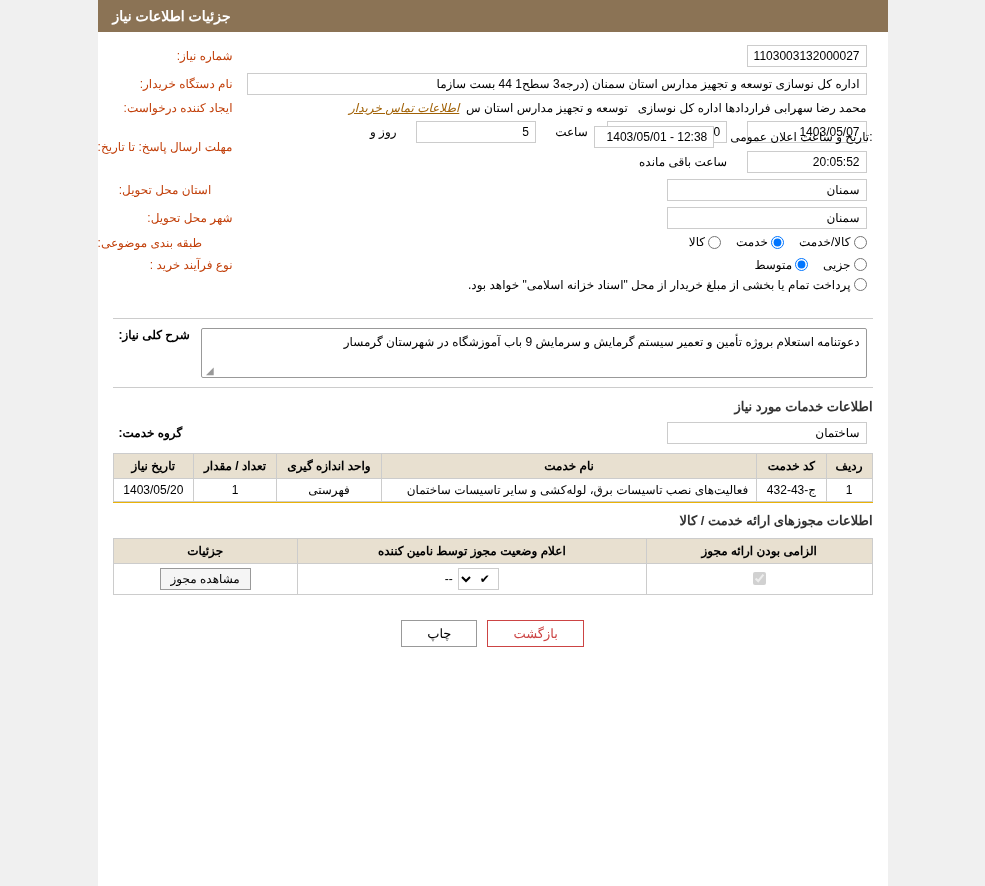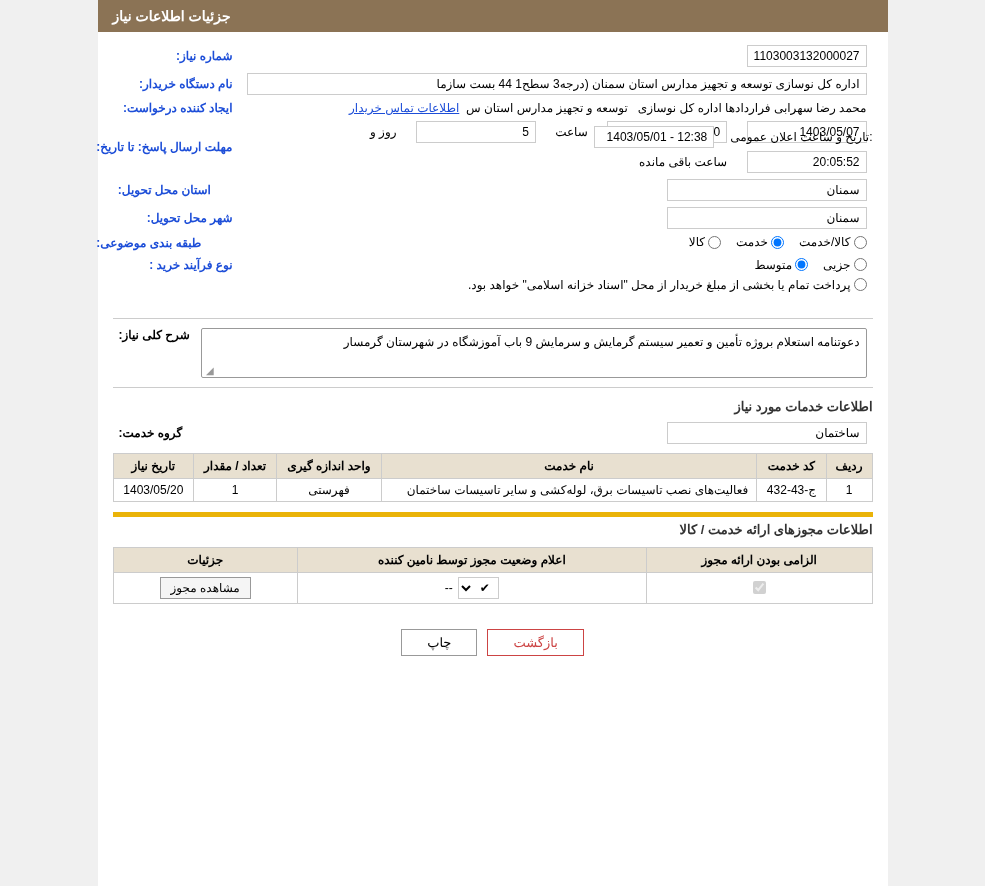--- a/index.html
+++ b/index.html
@@ -32,22 +32,22 @@
       width: 100%;
       border-collapse: collapse;
       margin-bottom: 6px;
     }
     .info-grid td {
       padding: 3px 6px;
       vertical-align: middle;
       font-size: 12px;
     }
     .label-cell {
-      color: #1d4ed8;
-      font-weight: bold;
+      color: #c2410c;
+      font-weight: normal;
       white-space: nowrap;
       text-align: right;
       width: 120px;
     }
     .value-cell {
       text-align: right;
     }
     .bordered-box {
       border: 1px solid #ccc;
       padding: 3px 6px;
@@ -57,23 +57,24 @@
       text-align: right;
     }
     .bordered-box-wide {
       border: 1px solid #ccc;
       padding: 3px 6px;
       display: inline-block;
       background: #fff;
       text-align: right;
     }
     .link-blue {
-      color: #1d4ed8;
+      color: #a16207;
       text-decoration: underline;
       cursor: pointer;
+      font-style: italic;
     }
     .divider {
       border: none;
       border-top: 1px solid #ccc;
       margin: 6px 0;
     }
     .radio-group {
       display: inline-flex;
       gap: 15px;
       align-items: center;
@@ -152,22 +153,22 @@
       position: absolute;
       bottom: 2px;
       left: 2px;
       width: 10px;
       height: 10px;
       cursor: nwse-resize;
       color: #999;
       font-size: 10px;
     }
     .licenses-section {
-      margin-top: 10px;
-      border-top: 5px solid #eab308;
+      border-top: 1px solid #eab308;
+      padding-top: 5px;
     }
     .licenses-table {
       width: 100%;
       border-collapse: collapse;
       font-size: 12px;
       margin-top: 5px;
     }
     .licenses-table th {
       background: #e8e0d0;
       border: 1px solid #ccc;

